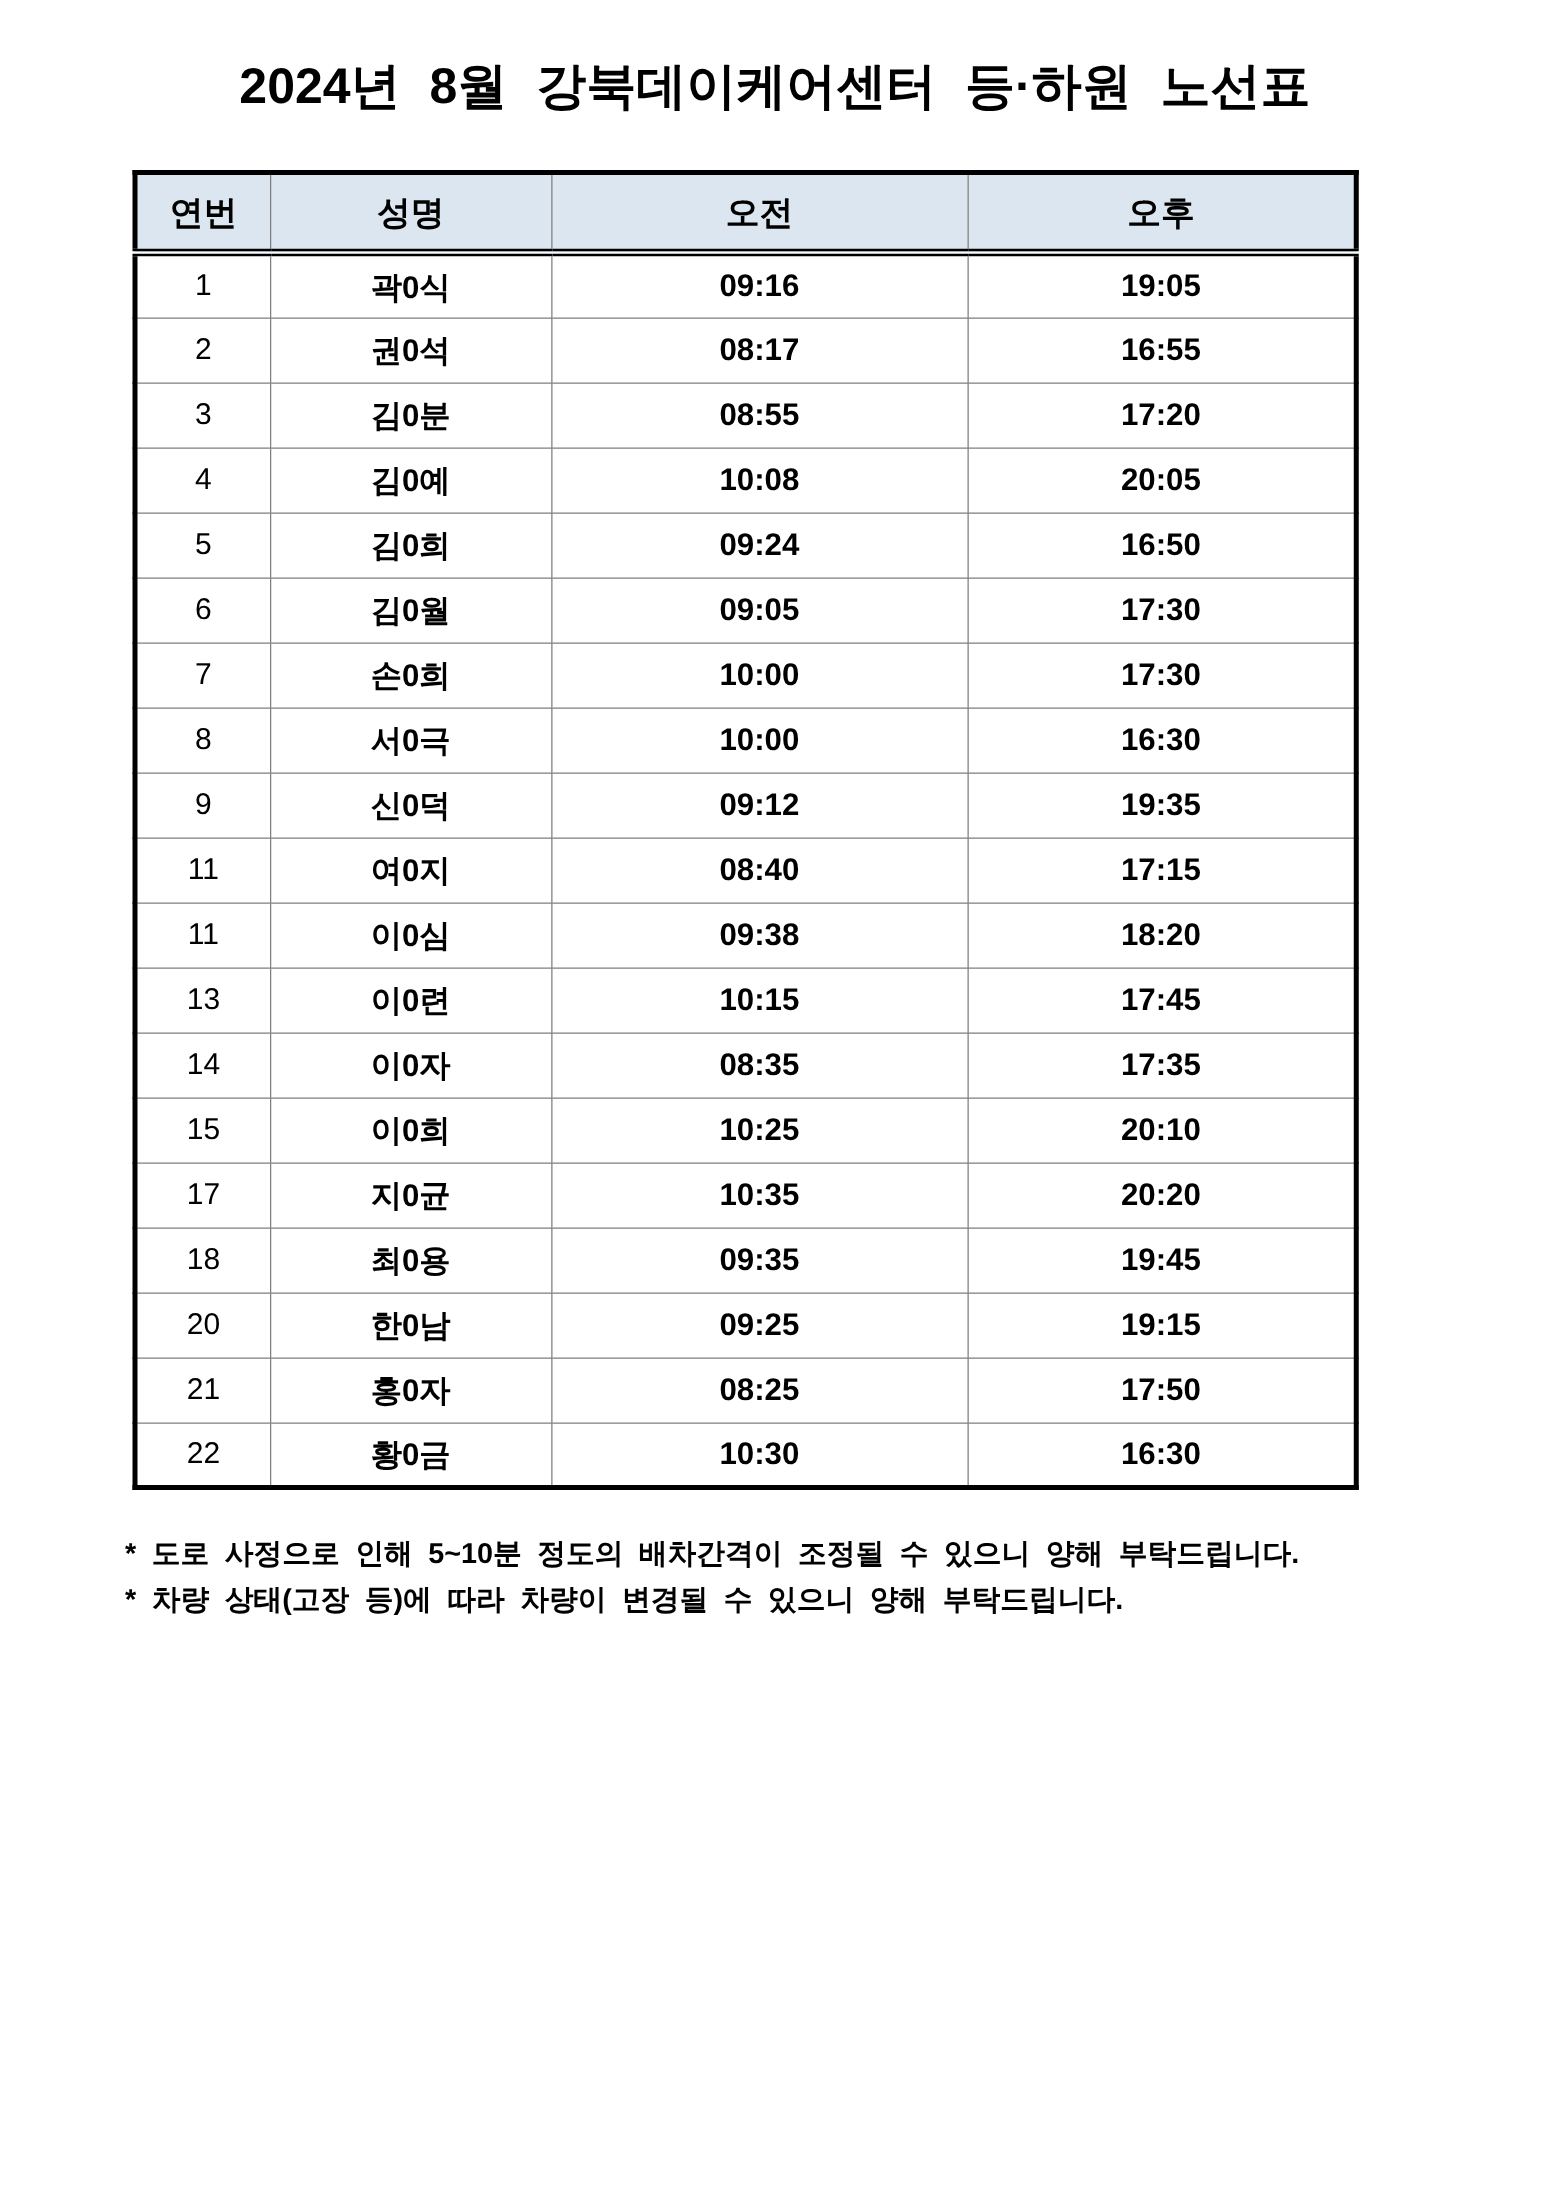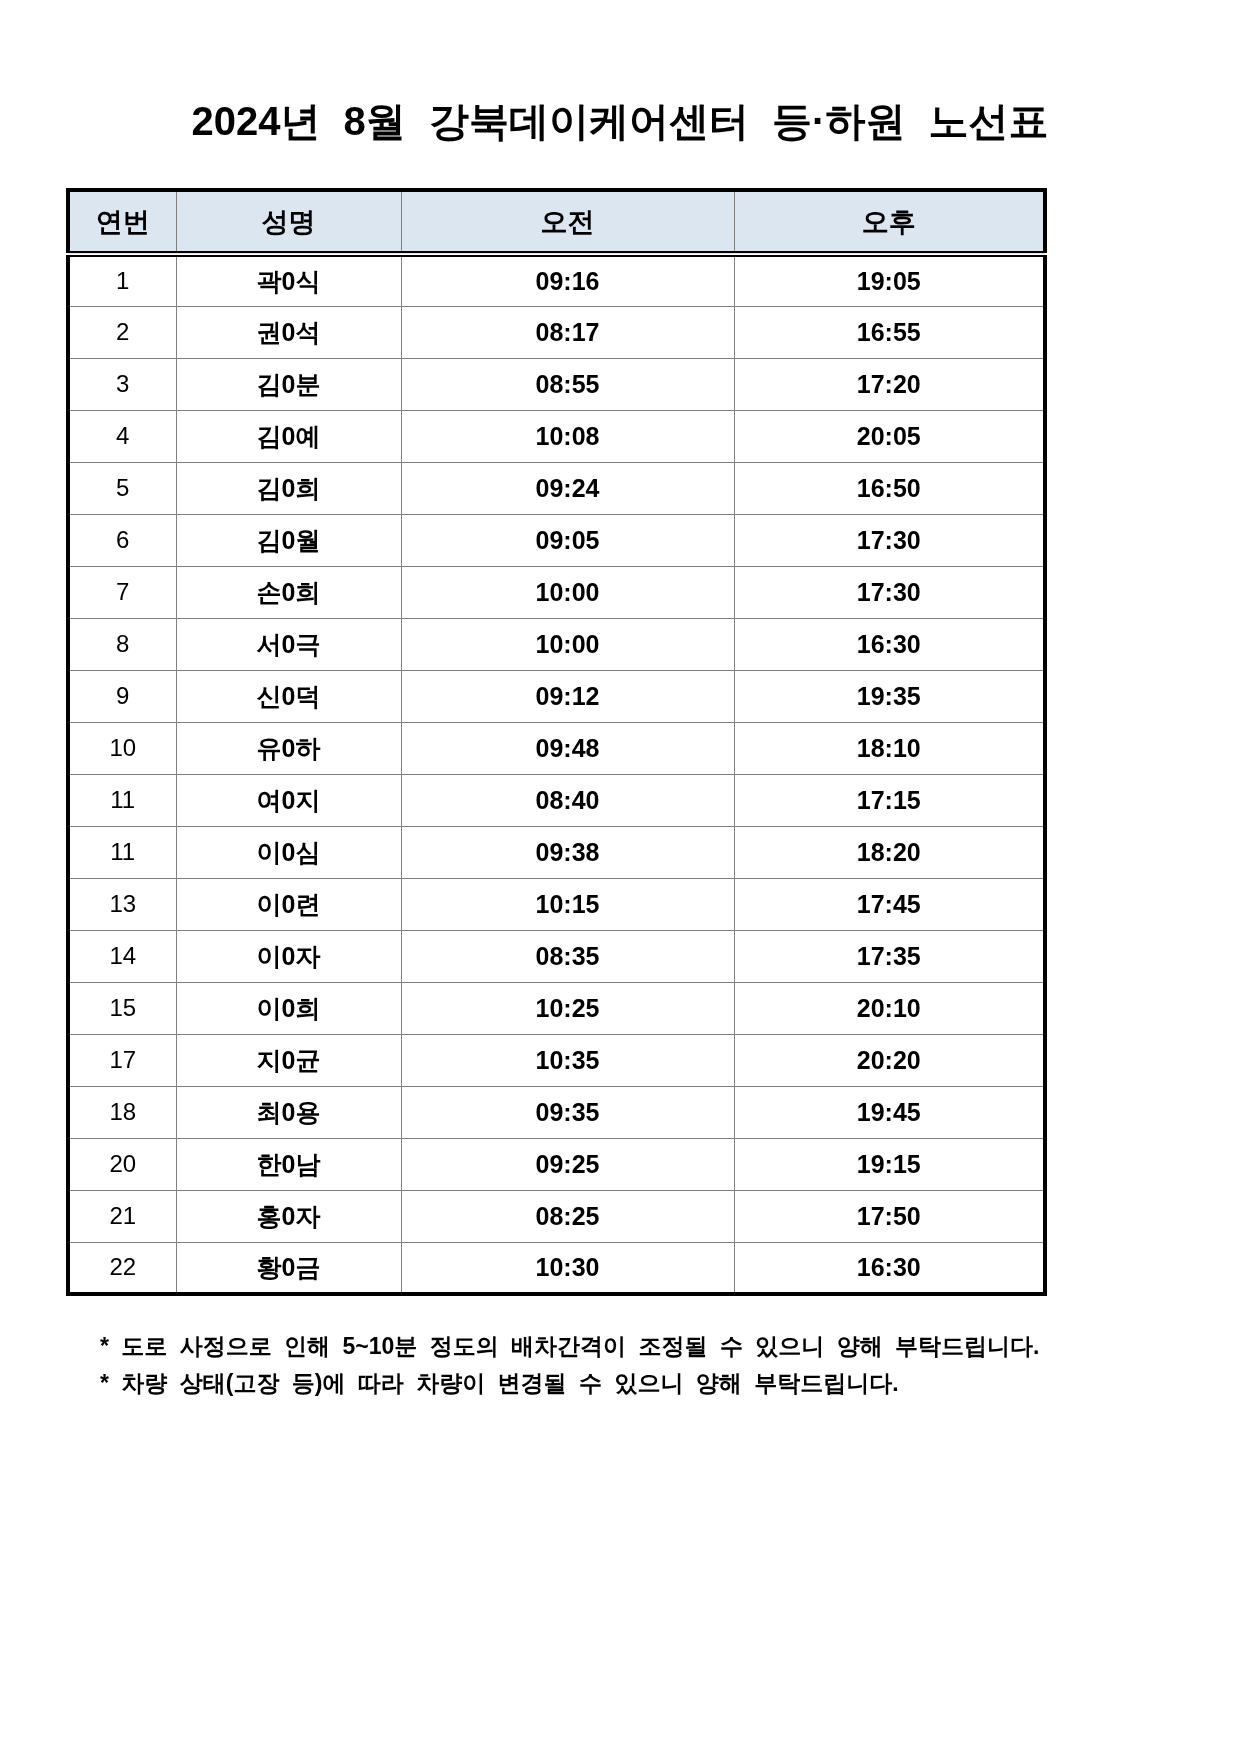--- a/index.html
+++ b/index.html
@@ -13,33 +13,33 @@
 
   .page {
     position: relative;
     width: 1240px;
     height: 1755px;
     background: #ffffff;
     overflow: hidden;
   }
 
   .title {
-    padding-top: 94px;
+    padding-top: 42px;
     text-align: center;
     font-size: 40px;
     font-weight: 800;
     letter-spacing: 0px;
     word-spacing: 12px;
     line-height: 54px;
   }
 
   table.schedule {
     border-collapse: collapse;
     table-layout: fixed;
-    margin: 40px 0 0 66px;
+    margin: 40px 0 0 106px;
     width: 977px;
     border: 4px solid #000000;
   }
 
   col.c-no   { width: 108px; }
   col.c-name { width: 225px; }
   col.c-am   { width: 333px; }
   col.c-pm   { width: 311px; }
 
   table.schedule th {
@@ -152,26 +152,20 @@
           <td class="col-am">10:00</td>
           <td class="col-pm">16:30</td>
         </tr>
         <tr>
           <td class="col-no">9</td>
           <td class="col-name">신0덕</td>
           <td class="col-am">09:12</td>
           <td class="col-pm">19:35</td>
         </tr>
         <tr>
-          <td class="col-no">10</td>
-          <td class="col-name">유0하</td>
-          <td class="col-am">09:48</td>
-          <td class="col-pm">18:10</td>
-        </tr>
-        <tr>
           <td class="col-no">11</td>
           <td class="col-name">여0지</td>
           <td class="col-am">08:40</td>
           <td class="col-pm">17:15</td>
         </tr>
         <tr>
           <td class="col-no">11</td>
           <td class="col-name">이0심</td>
           <td class="col-am">09:38</td>
           <td class="col-pm">18:20</td>

